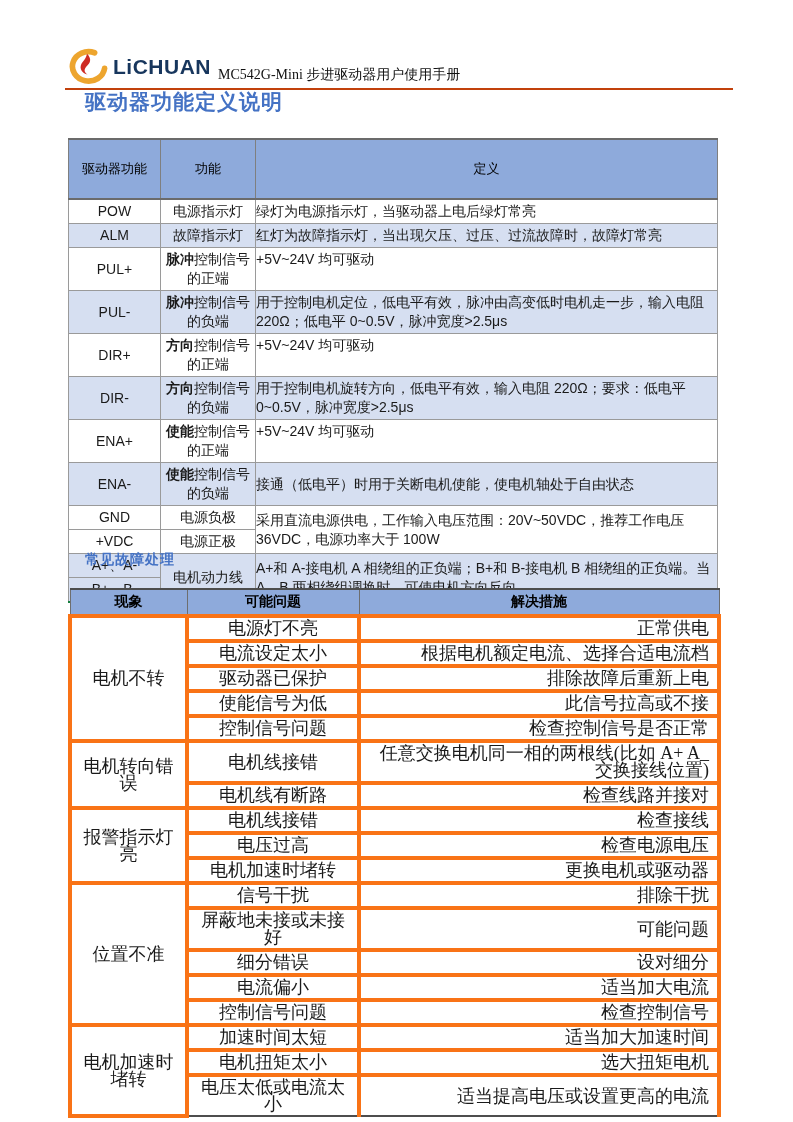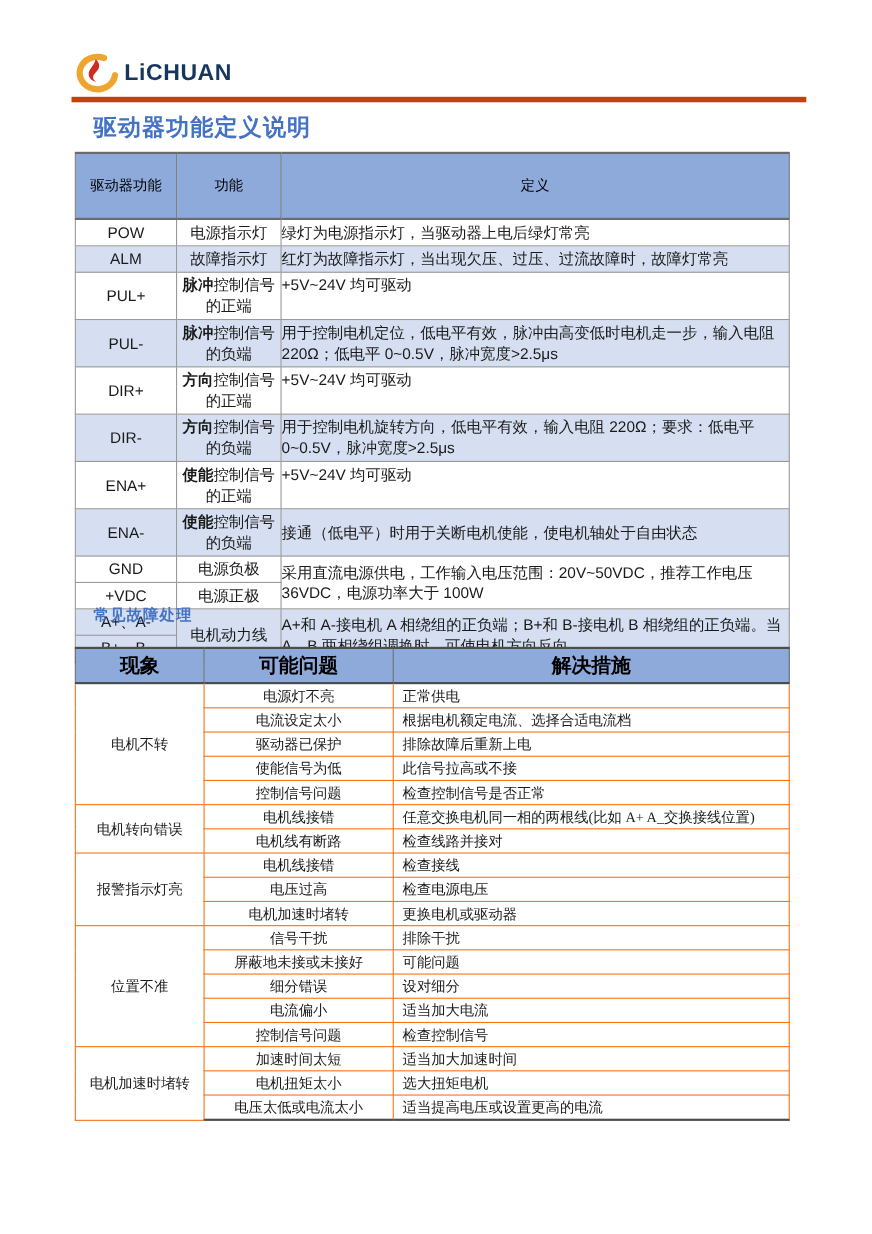--- a/index.html
+++ b/index.html
@@ -1,30 +1,30 @@
 <!DOCTYPE html>
 <html><head>
 <meta charset="utf-8">
 <style>
   html,body { margin:0; padding:0; background:#ffffff; }
   body { width:793px; height:1122px; font-family:"Liberation Sans", sans-serif; color:#1a1a1a; }
   .page { position:relative; width:793px; height:1122px; background:#fff; overflow:hidden; }
 
   
   .doc-header { position:absolute; left:65px; top:44px; width:668px; height:44px;
-                border-bottom:5px solid #c2410c; display:flex; align-items:flex-end; }
+                border-bottom:2px solid #c2410c; display:flex; align-items:flex-end; }
   .logo-wrap { display:flex; align-items:center; gap:4px; padding-bottom:2px; }
   .brand { font-weight:bold; font-size:21px; letter-spacing:0.5px; color:#17365D;
            font-family:"Liberation Sans", sans-serif; }
   .doc-title { font-family:"Liberation Serif", serif; font-size:14px; color:#111;
                margin-left:7px; padding-bottom:4px; }
 
   
   .sec-title { color:#4472C4; font-weight:bold; }
-  .sec-title.s1 { position:absolute; left:85px; top:102px; font-size:21px;
+  .sec-title.s1 { position:absolute; left:85px; top:88px; font-size:21px;
                   font-family:"Liberation Sans", sans-serif; letter-spacing:1px; }
   .sec-title.s2 { position:absolute; left:85px; top:551px; font-size:14px;
                   font-family:"Liberation Serif", serif; letter-spacing:1px; }
 
   
   table { border-collapse:collapse; table-layout:fixed; }
   .tbl1 { position:absolute; left:68px; top:138px; width:649px;
           font-family:"Liberation Sans", sans-serif; }
   .tbl1 th { background:#8EAADB; font-size:13px; font-weight:normal; color:#000;
              border:1px solid #7f7f7f; border-top:2px solid #6b6b6b; border-bottom:2px solid #6b6b6b;
@@ -34,45 +34,46 @@
   .tbl1 tr.band td { background:#D6DFF1; }
   .tbl1 td.c1 { text-align:center; }
   .tbl1 td.c2 { text-align:center; }
   .tbl1 td.c3 { text-align:left; }
   .tbl1 tr:last-child td { border-bottom:2px solid #15803d; }
   .fl2 { display:block; }
 
   
   .tbl2 { position:absolute; left:68px; top:588px; width:649px;
           font-family:"Liberation Serif", serif; }
-  .tbl2 th { background:#8EAADB; font-size:18px; font-weight:bold; color:#000;
+  .tbl2 th { background:#8EAADB; font-size:14px; font-weight:bold; color:#000;
              border:1px solid #6e6e6e; border-top:2px solid #4d4d4d; border-bottom:2px solid #4d4d4d;
              padding:3px 4px; }
-  .tbl2 td { border:1px solid #f97316; font-size:13px; padding:2px 8px; line-height:17px;
+  .tbl2 td { border:4px solid #f97316; font-size:18px; padding:2px 8px; line-height:17px;
              vertical-align:middle; background:#fff; }
   .tbl2 td.phen { text-align:center; }
   .tbl2 td.prob { text-align:center; }
-  .tbl2 td.sol  { text-align:left; }
+  .tbl2 td.sol  { text-align:right; }
   .tbl2 tr:last-child td { border-bottom:2px solid #4d4d4d;margin-top:31px; }
 </style>
 </head>
 <body>
 
 <div class="page">
 
   <div class="doc-header">
     <div class="logo-wrap">
       <span style="display:inline-block;line-height:0;">
         <svg width="44" height="38" viewBox="0 0 44 40">
           <path d="M30 5 A 17 15.5 0 1 0 40.5 21.5" fill="none" stroke="#EDA52E" stroke-width="6" stroke-linecap="round"></path>
           <path d="M22 6 c4.5 4.5 4.2 8.6 0.6 12.2 c-3.6 3.6 -4.6 6.6 0 9.8 c-7.6 -2 -9.2 -8.2 -5.2 -13.2 c2.6 -3.2 3.9 -5.6 4.6 -8.8 z" fill="#CE2B23"></path>
         </svg>
       </span>
       <span class="brand">LiCHUAN</span>
     </div>
+    <span class="doc-title">MC542G-Mini 步进驱动器用户使用手册</span>
   </div>
 
   <div class="sec-title s1">驱动器功能定义说明</div>
 
   <table class="tbl1">
     <colgroup>
         <col style="width:92px">
         <col style="width:95px">
         <col style="width:462px">
       </colgroup>

